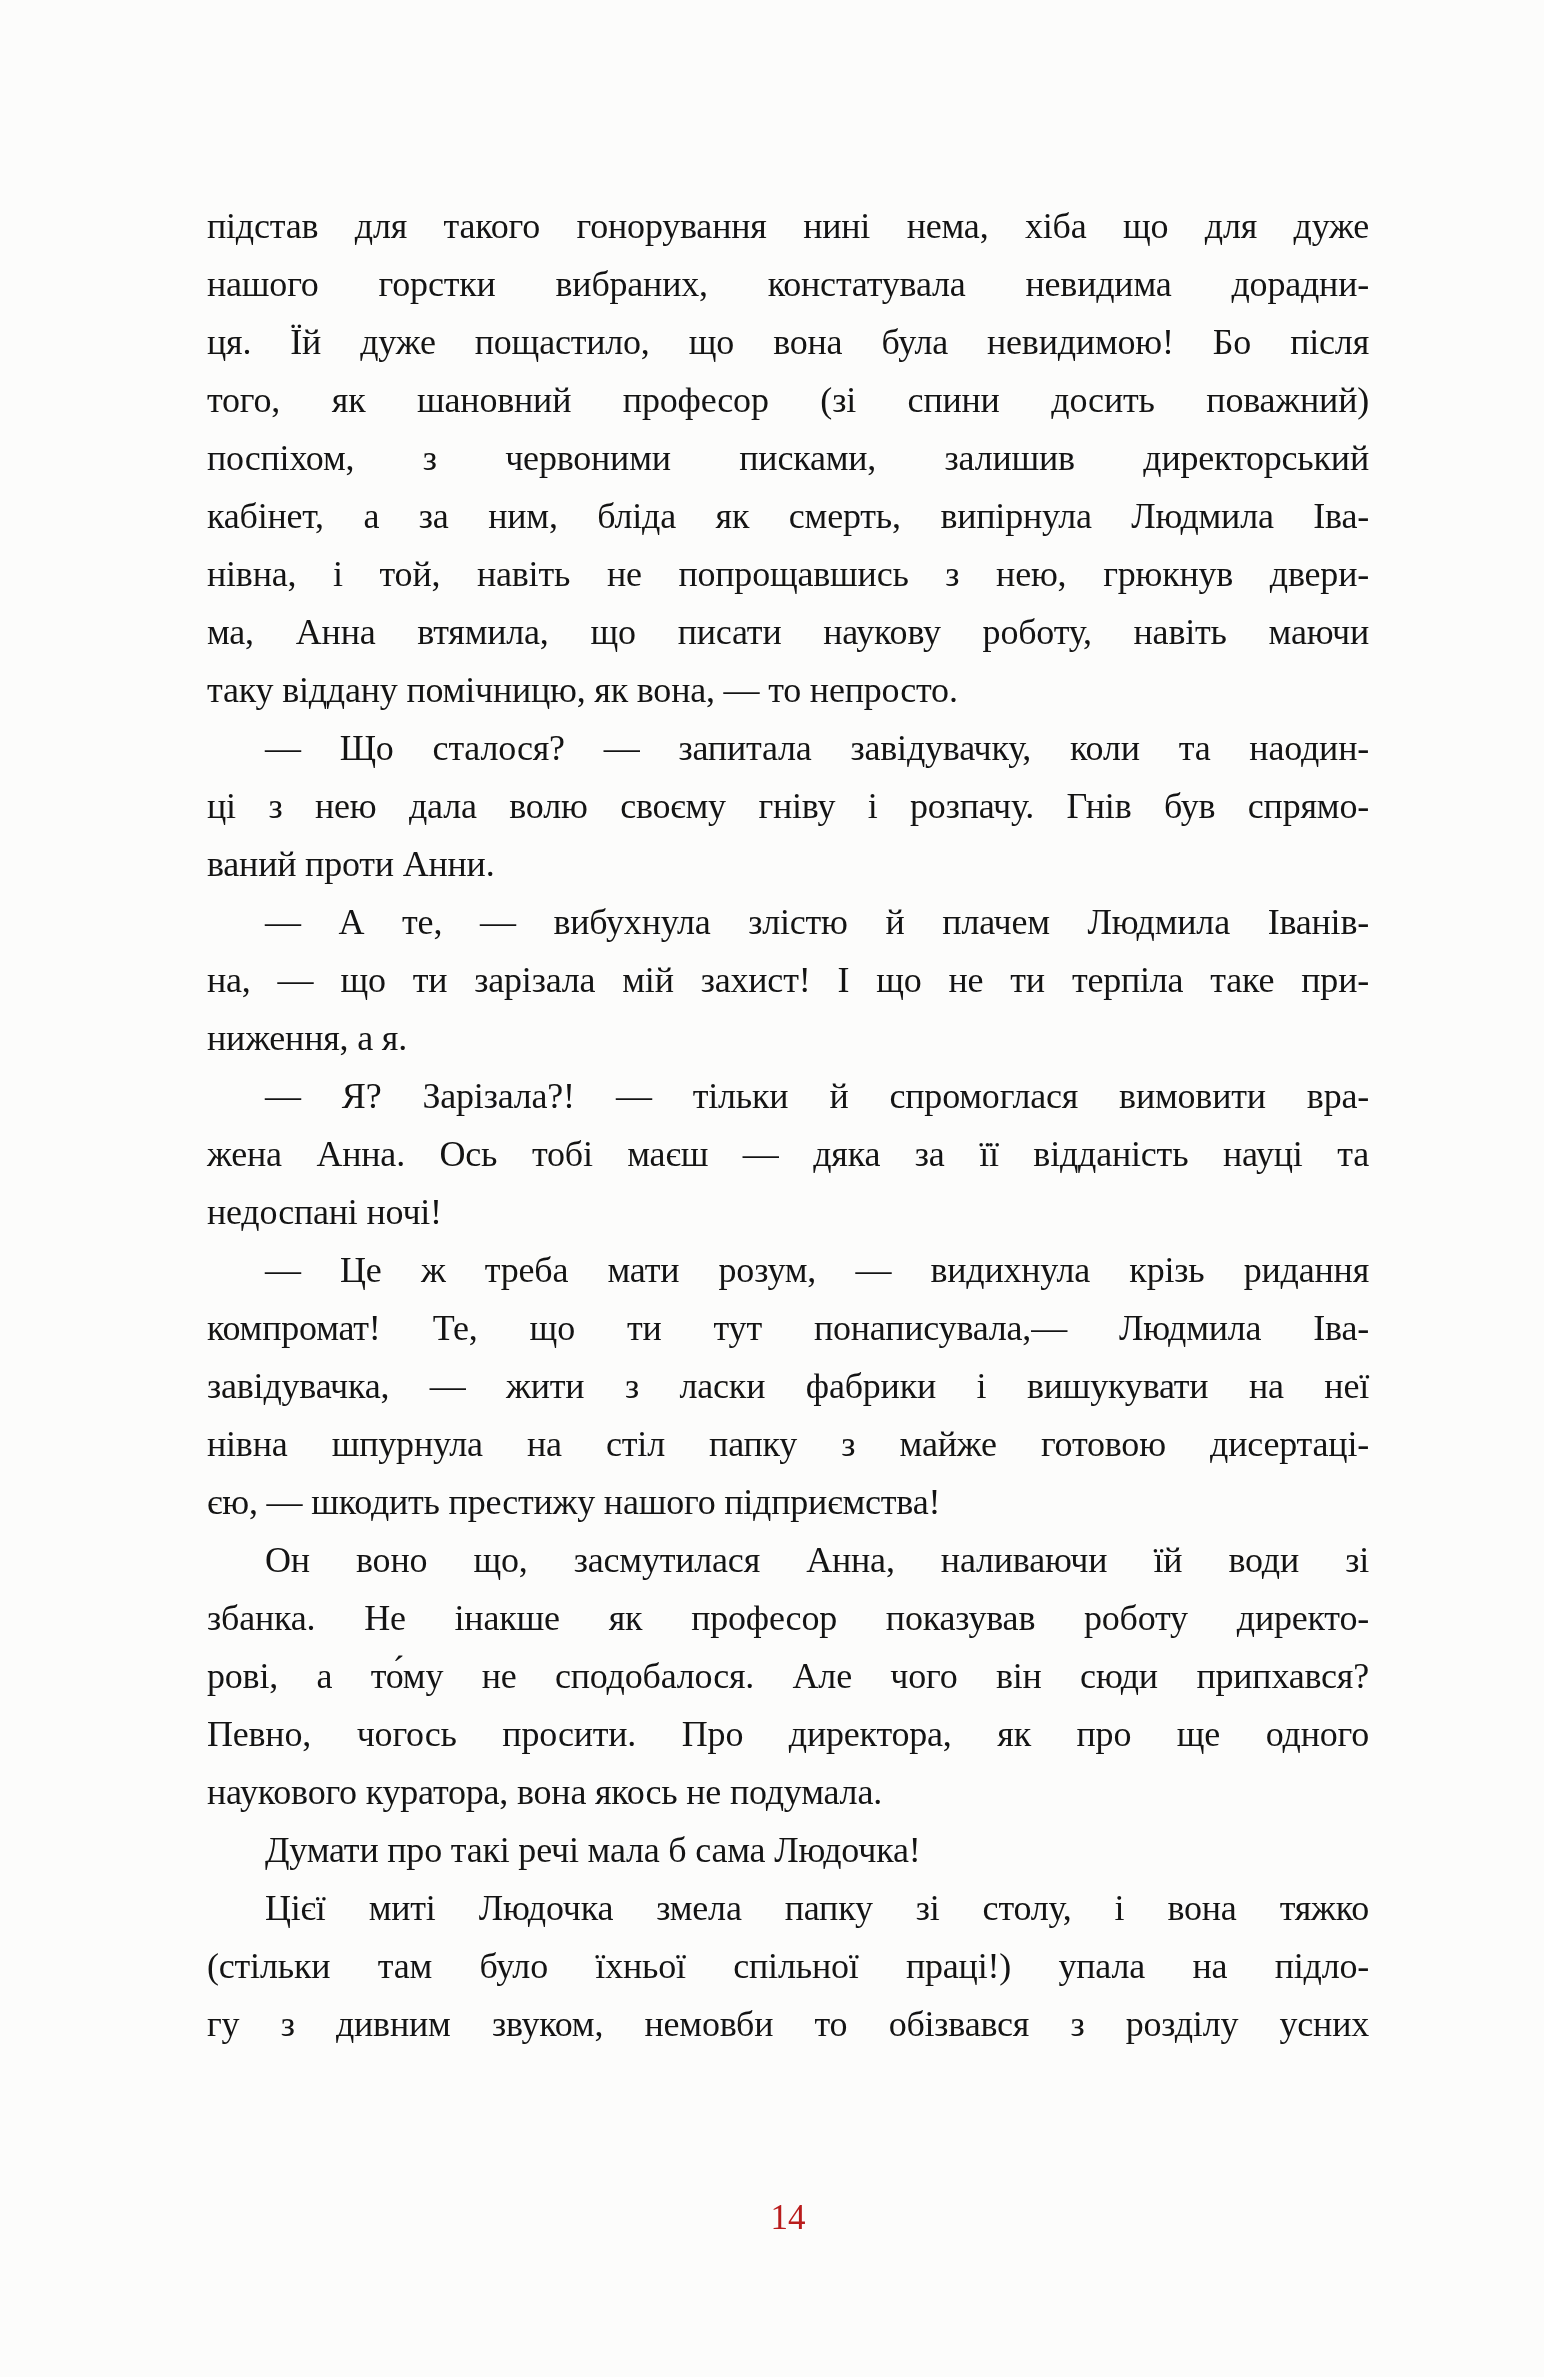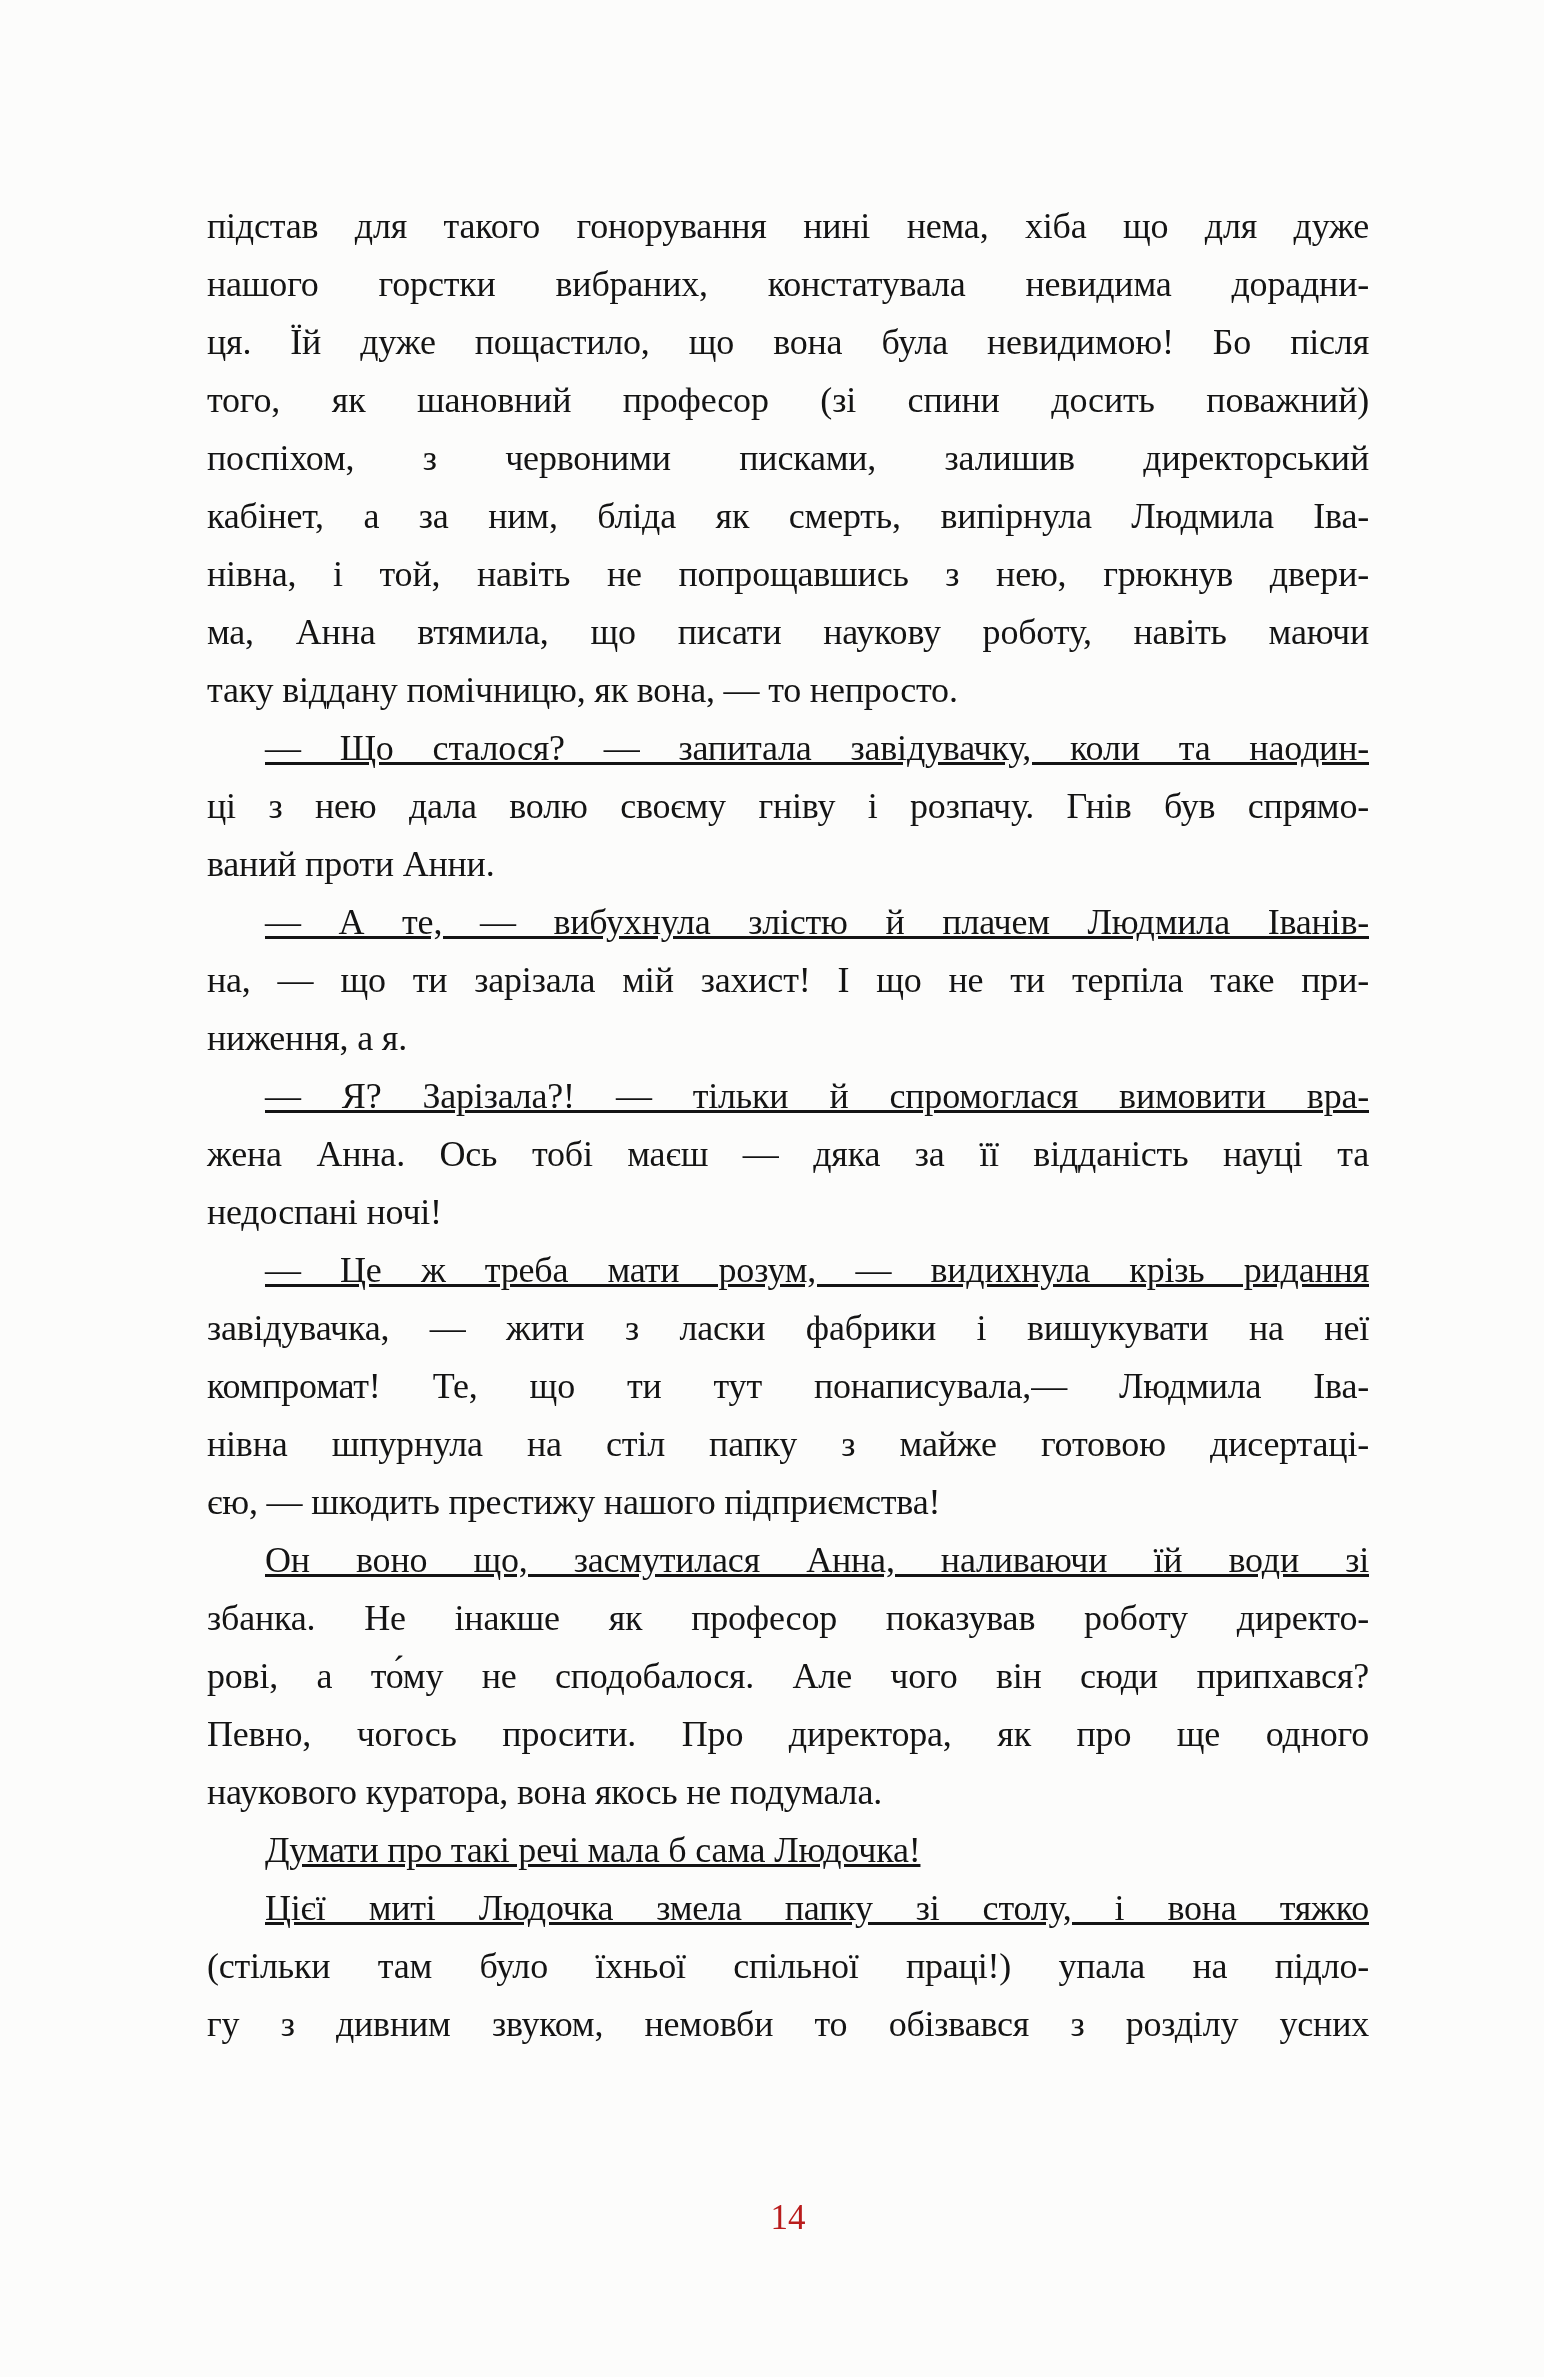--- a/index.html
+++ b/index.html
@@ -38,21 +38,20 @@
     height: 58px;
     line-height: 58px;
     text-align: left;
   }
   .line.justify {
     text-align: justify;
     text-align-last: justify;
   }
   .line.indent {
     text-indent: 58px;
-    text-decoration: underline;
   }
   .seg.italic {
   }
   .page-number {
     position: absolute;
     left: 207px;
     top: 2190px;
     width: 1162px;
     text-align: center;
     font-family: "Liberation Serif", "DejaVu Serif", serif;
@@ -87,22 +86,22 @@
         <div class="line justify"><span class="seg">на, — що ти зарізала мій захист! І що не ти терпіла таке при-</span></div>
         <div class="line"><span class="seg">ниження, а я.</span></div>
       </div>
       <div class="paragraph">
         <div class="line justify indent"><span class="seg">— Я? Зарізала?! — тільки й спромоглася вимовити вра-</span></div>
         <div class="line justify"><span class="seg">жена Анна. Ось тобі маєш — дяка за її відданість науці та</span></div>
         <div class="line"><span class="seg">недоспані ночі!</span></div>
       </div>
       <div class="paragraph">
         <div class="line justify indent"><span class="seg">— Це ж треба мати розум, — видихнула крізь ридання</span></div>
+        <div class="line justify"><span class="seg">компромат! Те, що ти тут понаписувала,— Людмила Іва-</span></div>
         <div class="line justify"><span class="seg">завідувачка, — жити з ласки фабрики і вишукувати на неї</span></div>
-        <div class="line justify"><span class="seg">компромат! Те, що ти тут понаписувала,— Людмила Іва-</span></div>
         <div class="line justify"><span class="seg">нівна шпурнула на стіл папку з </span><span class="seg italic">майже готовою</span><span class="seg"> дисертаці-</span></div>
         <div class="line"><span class="seg">єю, — шкодить престижу нашого підприємства!</span></div>
       </div>
       <div class="paragraph">
         <div class="line justify indent"><span class="seg">Он воно що, засмутилася Анна, наливаючи їй води зі</span></div>
         <div class="line justify"><span class="seg">збанка. Не інакше як професор показував роботу директо-</span></div>
         <div class="line justify"><span class="seg">рові, а то́му не сподобалося. Але чого він сюди припхався?</span></div>
         <div class="line justify"><span class="seg">Певно, чогось просити. Про директора, як про ще одного</span></div>
         <div class="line"><span class="seg">наукового куратора, вона якось не подумала.</span></div>
       </div>

